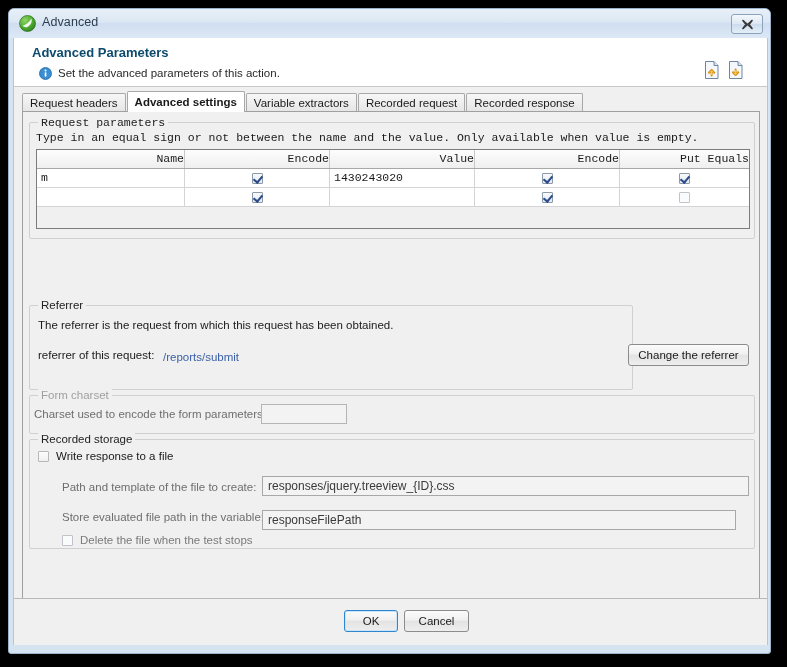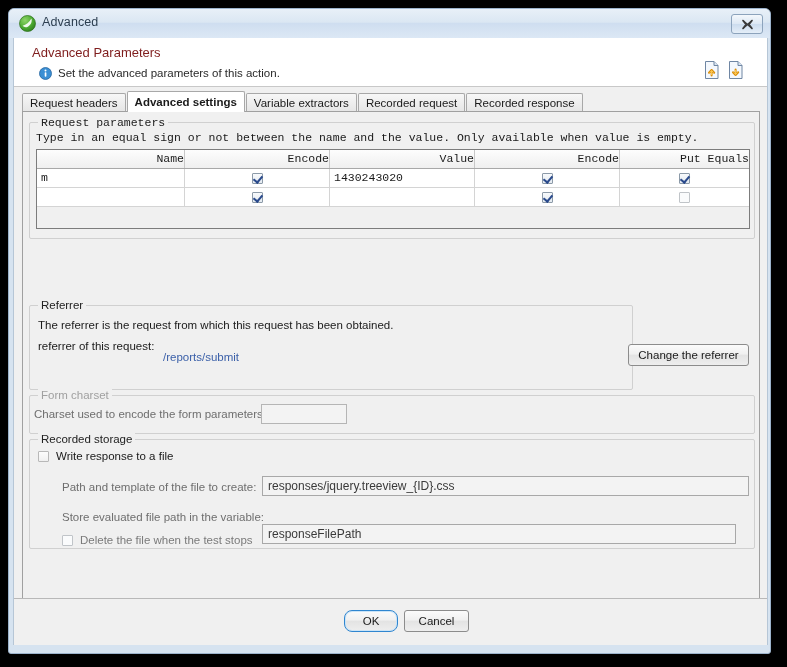--- a/index.html
+++ b/index.html
@@ -79,22 +79,22 @@
     width: 100%;
     height: 49px;
     background: #ffffff;
     border-bottom: 1px solid #c8c8c8;
     box-sizing: border-box;
   }
   #header-title {
     position: absolute;
     left: 18px; top: 7px;
     font-size: 13px;
-    font-weight: normal;
-    color: #7f1d1d;
+    font-weight: bold;
+    color: #0c4a6e;
   }
   #header-sub-wrap {
     position: absolute;
     left: 25px; top: 28px;
     display: flex;
     align-items: center;
     gap: 6px;
   }
   #info-icon { width: 13px; height: 13px; display:block; }
   #header-sub {
@@ -342,21 +342,20 @@
     color: #1a1a1a;
     display: flex;
     align-items: center;
     justify-content: center;
     cursor: pointer;
     box-sizing: border-box;
   }
   .btn.default {
     border-color: #2f86d0;
     box-shadow: inset 0 0 0 1px #cbe4f7;
-    border-radius: 8px;
   }
 
   
   #bottombar {
     position: absolute;
     left: 0; bottom: 0;
     width: 100%;
     height: 46px;
     background: #f0f0f0;
     border-top: 1px solid #b8b8b8;
@@ -481,21 +480,21 @@
 
             <div class="tbl-filler"></div>
           </div>
         </div>
 
 
         <div class="group" style="left:6px; top:193px; width:604px; height:85px;">
           <span class="group-title">Referrer</span>
 
           <span class="lbl" style="left:8px; top:13px;">The referrer is the request from which this request has been obtained.</span>
-          <span class="lbl" style="left:8px; top:34px;">referrer of this request:</span>
+          <span class="lbl" style="left:8px; top:43px;">referrer of this request:</span>
           <span class="link" style="left:133px; top:45px;">/reports/submit</span>
 
           <div class="btn" style="left:598px; top:38px; width:121px;">Change the referrer</div>
         </div>
 
         <div class="group disabled" style="left:6px; top:283px; width:726px; height:39px;">
           <span class="group-title">Form charset</span>
           <span class="lbl dim" style="left:4px; top:12px;">Charset used to encode the form parameters:</span>
           <div class="txt blank" style="left:231px; top:8px; width:86px;"></div>
         </div>
@@ -505,21 +504,21 @@
 
           <div class="ckrow" style="left:8px; top:10px;">
             <span class="cb plain"></span>
             <span>Write response to a file</span>
           </div>
 
           <span class="lbl dim" style="left:32px; top:41px;">Path and template of the file to create:</span>
           <div class="txt" style="left:232px; top:36px; width:487px;">responses/jquery.treeview_{ID}.css</div>
 
           <span class="lbl dim" style="left:32px; top:71px;">Store evaluated file path in the variable:</span>
-          <div class="txt" style="left:232px; top:84px; width:474px;">responseFilePath</div>
+          <div class="txt" style="left:232px; top:70px; width:474px;">responseFilePath</div>
 
           <div class="ckrow disabled" style="left:32px; top:94px;">
             <span class="cb empty-flat"></span>
             <span>Delete the file when the test stops</span>
           </div>
         </div>
 
       </div>
     </div>
 

